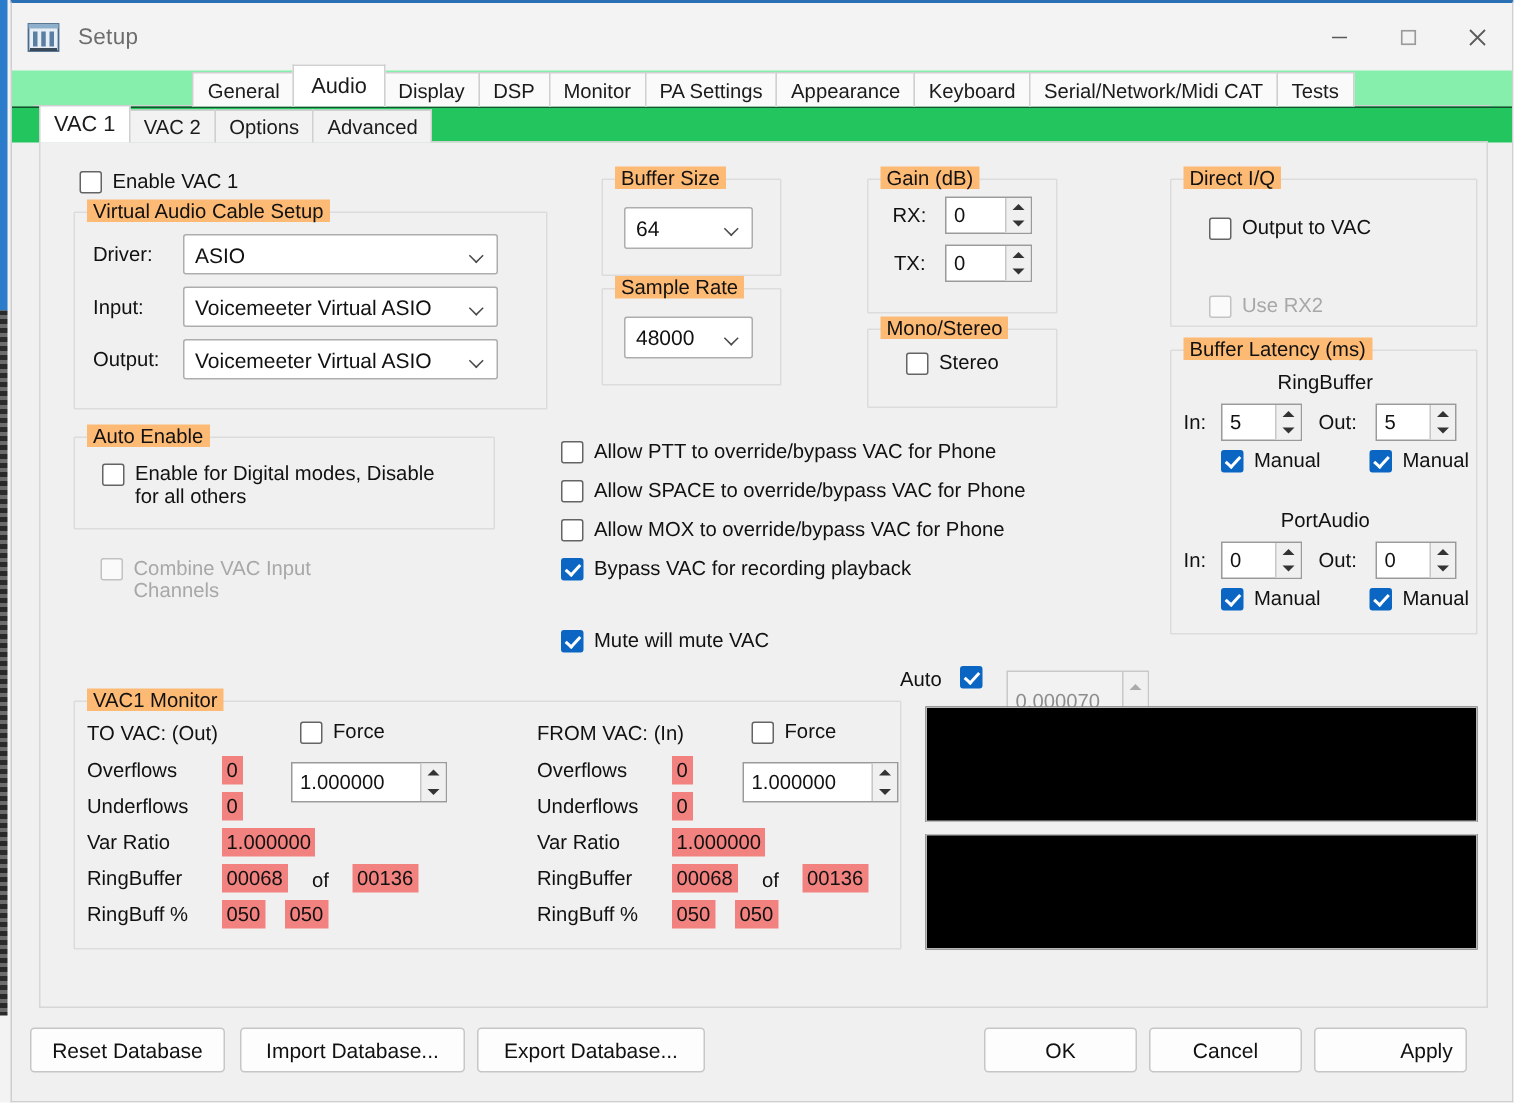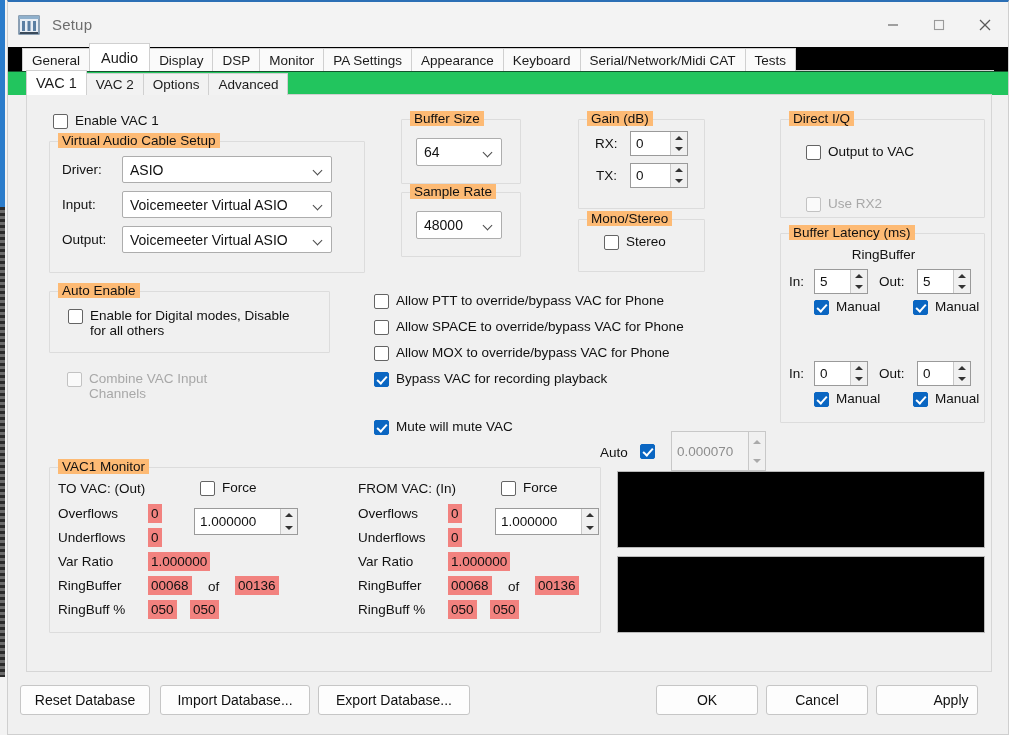--- a/index.html
+++ b/index.html
@@ -49,21 +49,22 @@
     color: #5a5a5a;
   }
   .win-btn svg { display: block; }
 
   
   #tabstrip-outer {
     height: 24px; flex: 0 0 24px;
     display: flex; align-items: flex-end;
     padding-left: 14px;
     position: relative;
-    background: #000000;
+    background: #86efac;
+    justify-content: center;
   }
   #tabstrip-outer::after {
     content: ''; position: absolute; left: 14px; right: 14px; bottom: 0; height: 1px;
     background: #d0d0d0;
   }
   .otab {
     height: 23px; padding: 0 9px;
     display: flex; align-items: center;
     font-size: 13.5px; color: #1b1b1b;
     background: #fafafa;
@@ -417,21 +418,21 @@
 
     <div class="cb" style="left:347px; top:324px;">
       <div class="box checked"></div>
       <div class="txt">Mute will mute VAC</div>
     </div>
 
     <div class="lbl" style="left:573px; top:350px;">Auto</div>
     <div class="cb" style="left:613px; top:348px;">
       <div class="box checked"></div>
     </div>
-    <div class="spin dis" style="left:644px; top:336px; width:95px; height:40px;justify-content:space-between;">
+    <div class="spin dis" style="left:644px; top:352px; width:95px; height:40px;justify-content:space-between;">
       <span class="val">0.000070</span>
       <span class="btns">
           <span class="up"></span>
           <span class="dn"></span>
         </span>
     </div>
 
     <div class="gbox" style="left:753px; top:24px; width:205px; height:99px;">
       <div class="legend">Direct I/Q</div>
       <div class="cb" style="left:25px; top:24px;">
@@ -466,20 +467,21 @@
       </div>
       <div class="cb" style="left:33px; top:65px;">
         <div class="box checked"></div>
         <div class="txt">Manual</div>
       </div>
       <div class="cb" style="left:132px; top:65px;">
         <div class="box checked"></div>
         <div class="txt">Manual</div>
       </div>
 
+      <div class="lbl ctr" style="left:0; top:105px; width:205px;">PortAudio</div>
       <div class="lbl" style="left:8px; top:132px;">In:</div>
       <div class="spin" style="left:33px; top:127px; width:54px; height:25px;">
         <span class="val">0</span>
         <span class="btns">
             <span class="up"></span>
             <span class="dn"></span>
           </span>
       </div>
       <div class="lbl" style="left:98px; top:132px;">Out:</div>
       <div class="spin" style="left:136px; top:127px; width:54px; height:25px;">

